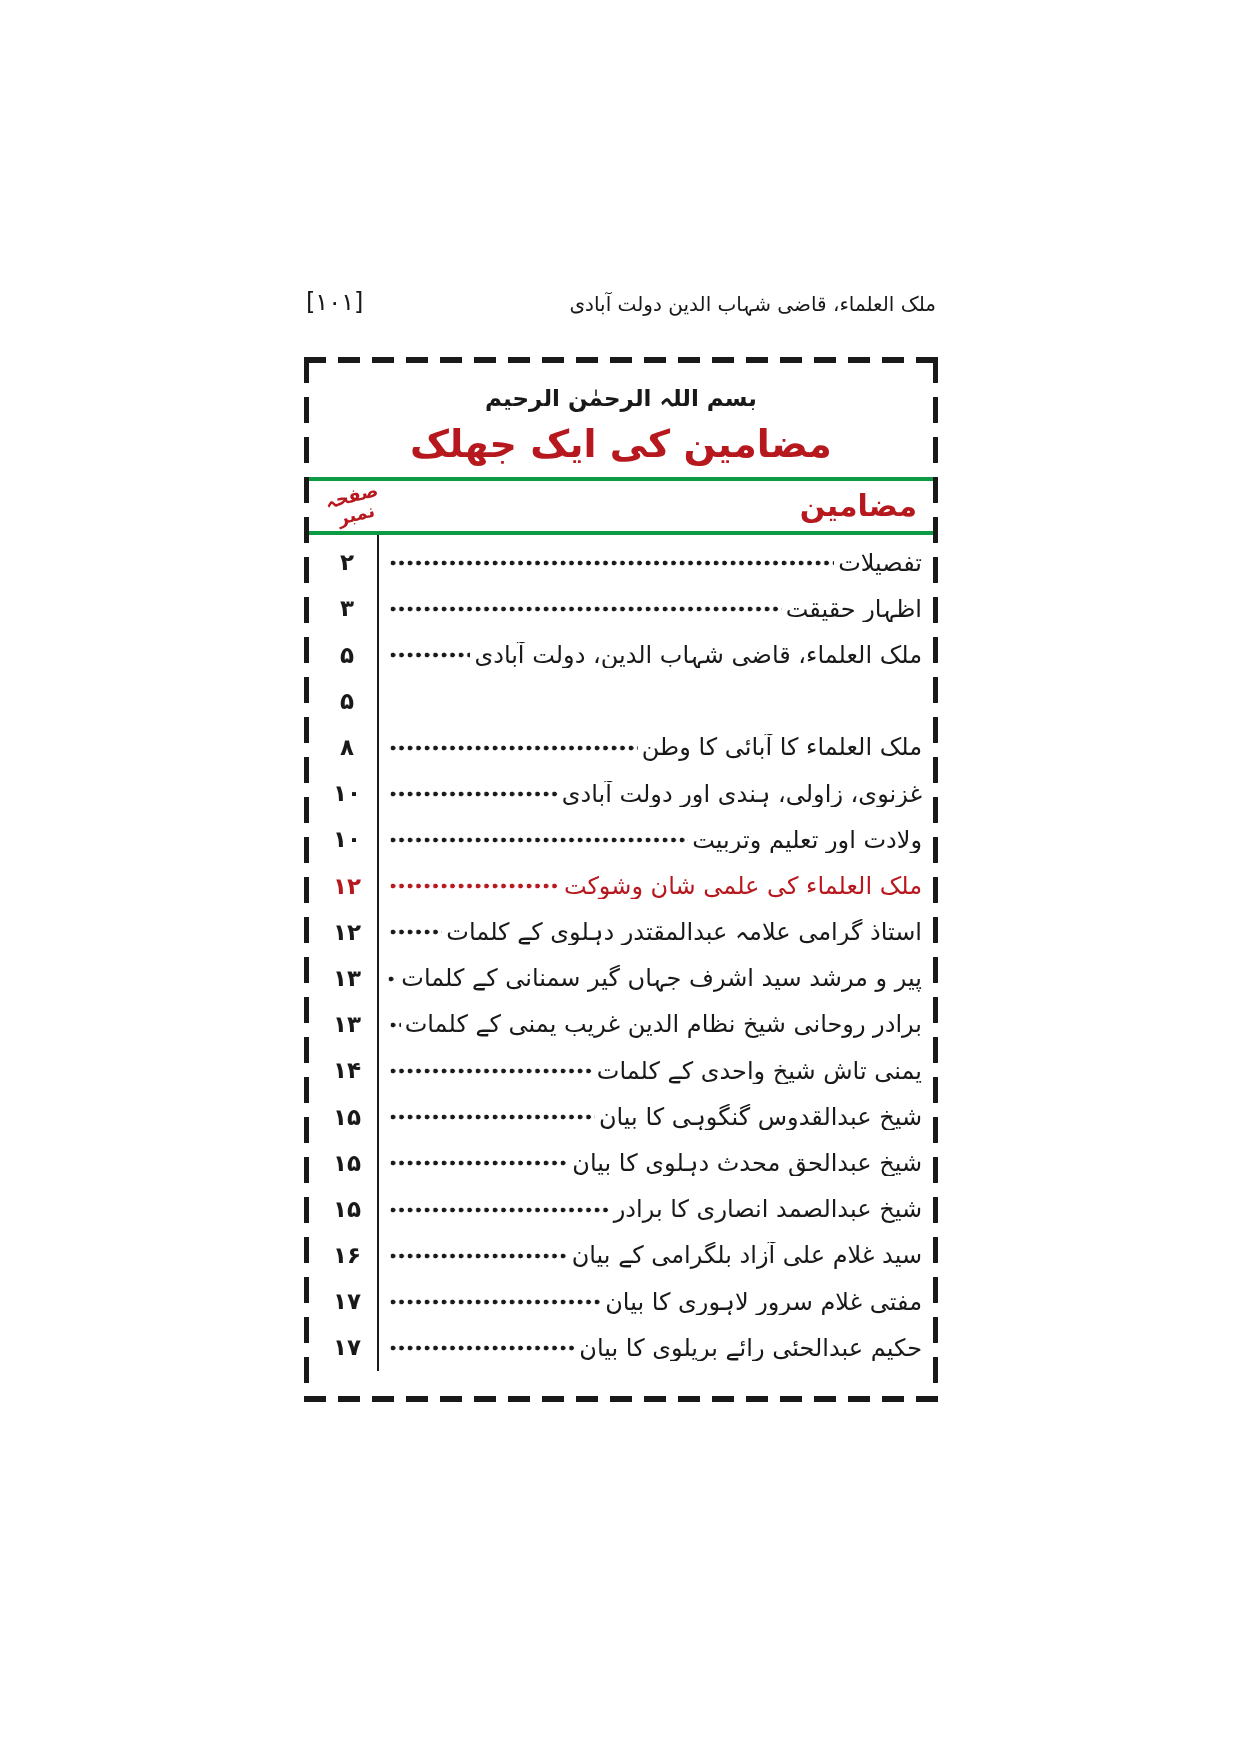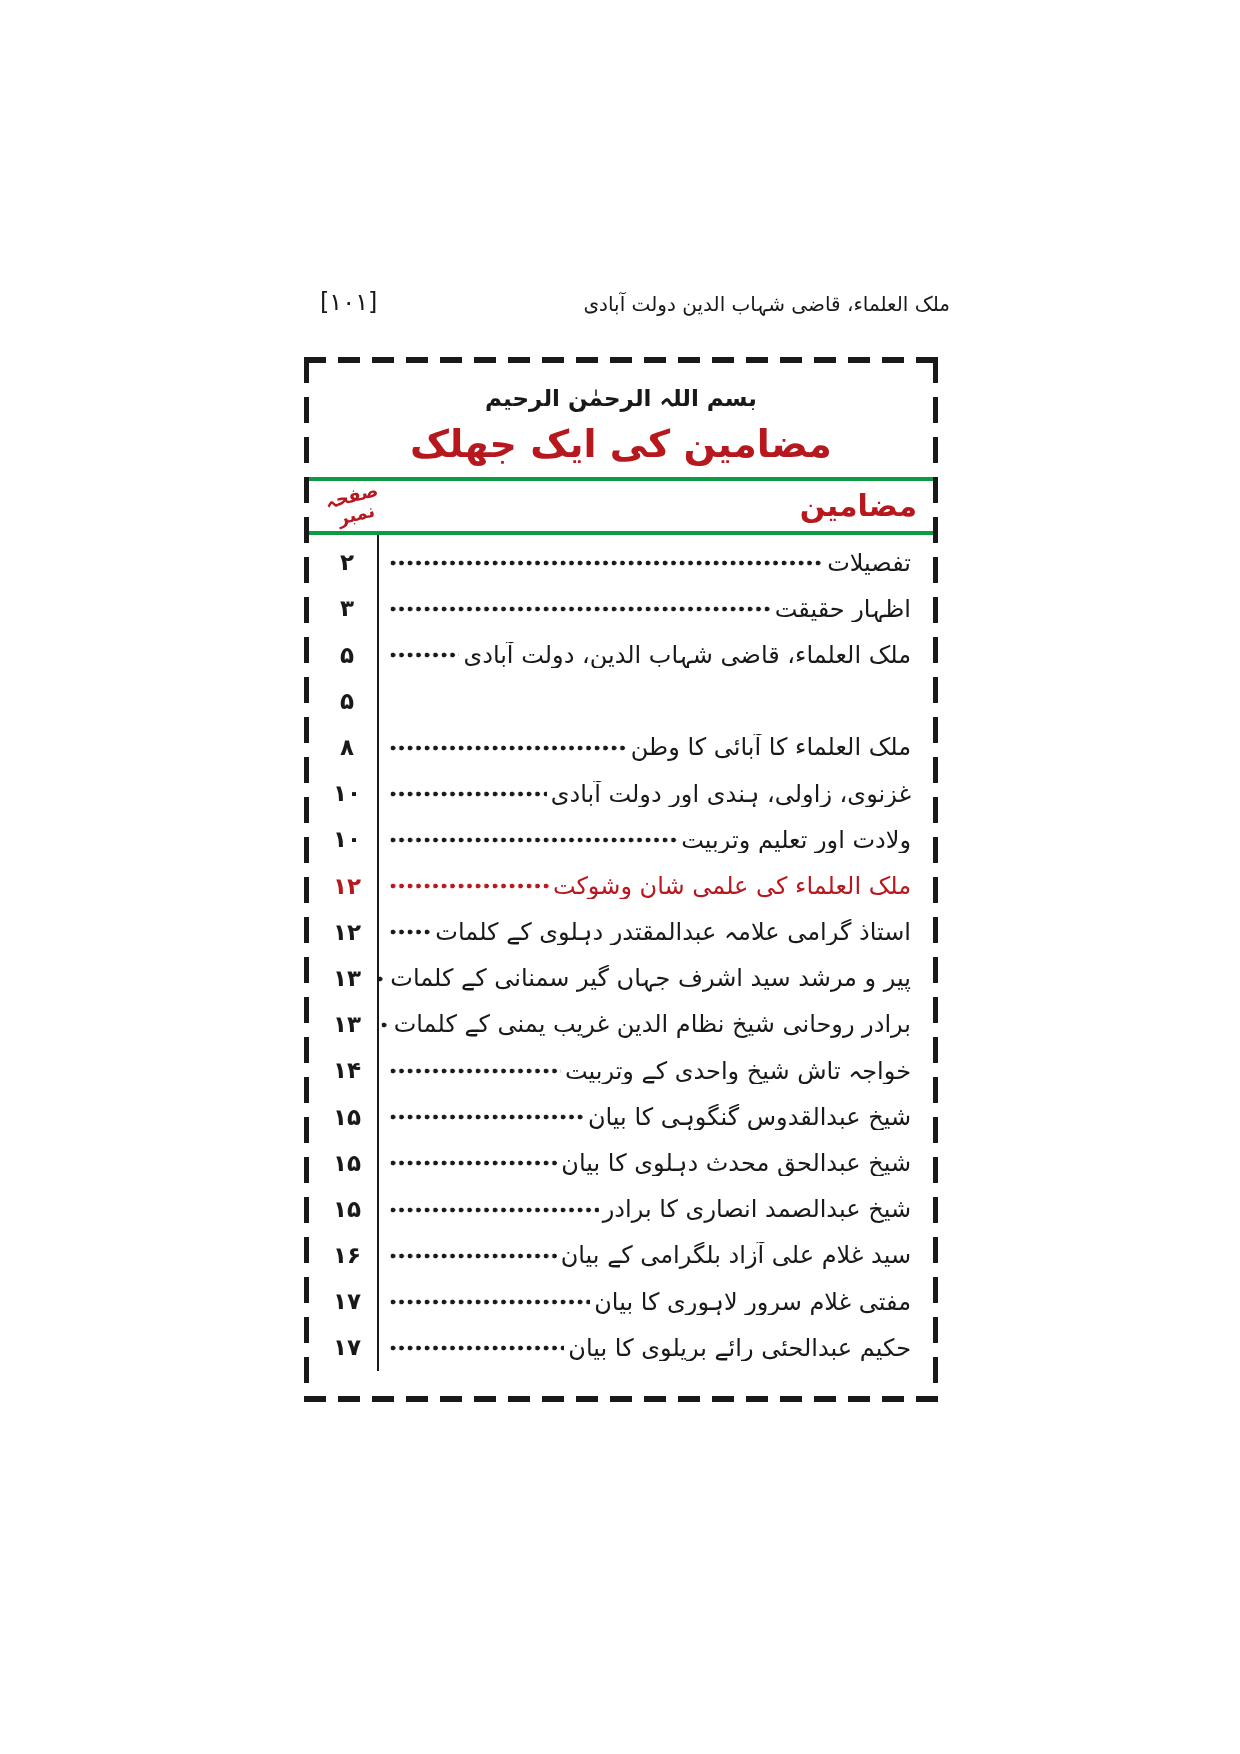--- a/index.html
+++ b/index.html
@@ -11,21 +11,21 @@
   .page{
     position:relative;
     width:1240px;height:1754px;
     background:#ffffff;
     font-family:"DejaVu Sans", sans-serif;
     color:var(--ink);
     overflow:hidden;
   }
   
   .running-head{
-    position:absolute;left:320px;top:272px;width:630px;height:42px;
+    position:absolute;left:306px;top:272px;width:630px;height:42px;
     display:flex;justify-content:space-between;align-items:flex-end;text-align:center;
   }
   .running-head .folio{
     direction:ltr;font-size:24px;letter-spacing:2px;line-height:1;
   }
   .running-head .head-title{
     direction:rtl;font-size:20px;font-weight:normal;line-height:1;white-space:nowrap;
   }
   
   .frame{
@@ -84,21 +84,21 @@
   .toc-row{
     display:grid;grid-template-columns:70px 1fr;
     height:46.2px;align-items:center;
   }
   .toc-row .page-cell{
     direction:rtl;text-align:center;font-size:23px;font-weight:bold;line-height:1;
     padding-left:6px;
   }
   .toc-row .entry-cell{
     direction:rtl;display:flex;align-items:flex-end;min-width:0;
-    padding-right:22px;padding-left:10px;overflow:hidden;
+    padding-right:11px;padding-left:10px;overflow:hidden;
   }
   .toc-row .entry-title{
     font-size:24px;line-height:1.1;white-space:nowrap;flex:0 0 auto;
   }
   .toc-row .leader{
     flex:1 1 0;min-width:10px;height:8px;align-self:flex-end;margin-bottom:9px;
     margin-right:4px;color:var(--ink);
     background-image:radial-gradient(circle at 4px 4px, currentColor 2.1px, transparent 2.7px);
     background-size:8.5px 8px;background-repeat:repeat-x;
   }
@@ -203,21 +203,21 @@
           <div class="toc-row">
     <div class="page-cell">۱۳</div>
     <div class="entry-cell">
       <span class="entry-title">برادر روحانی شیخ نظام الدین غریب یمنی کے کلمات</span>
       <span class="leader"></span>
     </div>
   </div>
           <div class="toc-row">
     <div class="page-cell">۱۴</div>
     <div class="entry-cell">
-      <span class="entry-title">خواجہ تاش شیخ واحدی کے وتربیت</span>
+      <span class="entry-title">یمنی تاش شیخ واحدی کے کلمات</span>
       <span class="leader"></span>
     </div>
   </div>
           <div class="toc-row">
     <div class="page-cell">۱۵</div>
     <div class="entry-cell">
       <span class="entry-title">شیخ عبدالقدوس گنگوہی کا بیان</span>
       <span class="leader"></span>
     </div>
   </div>

